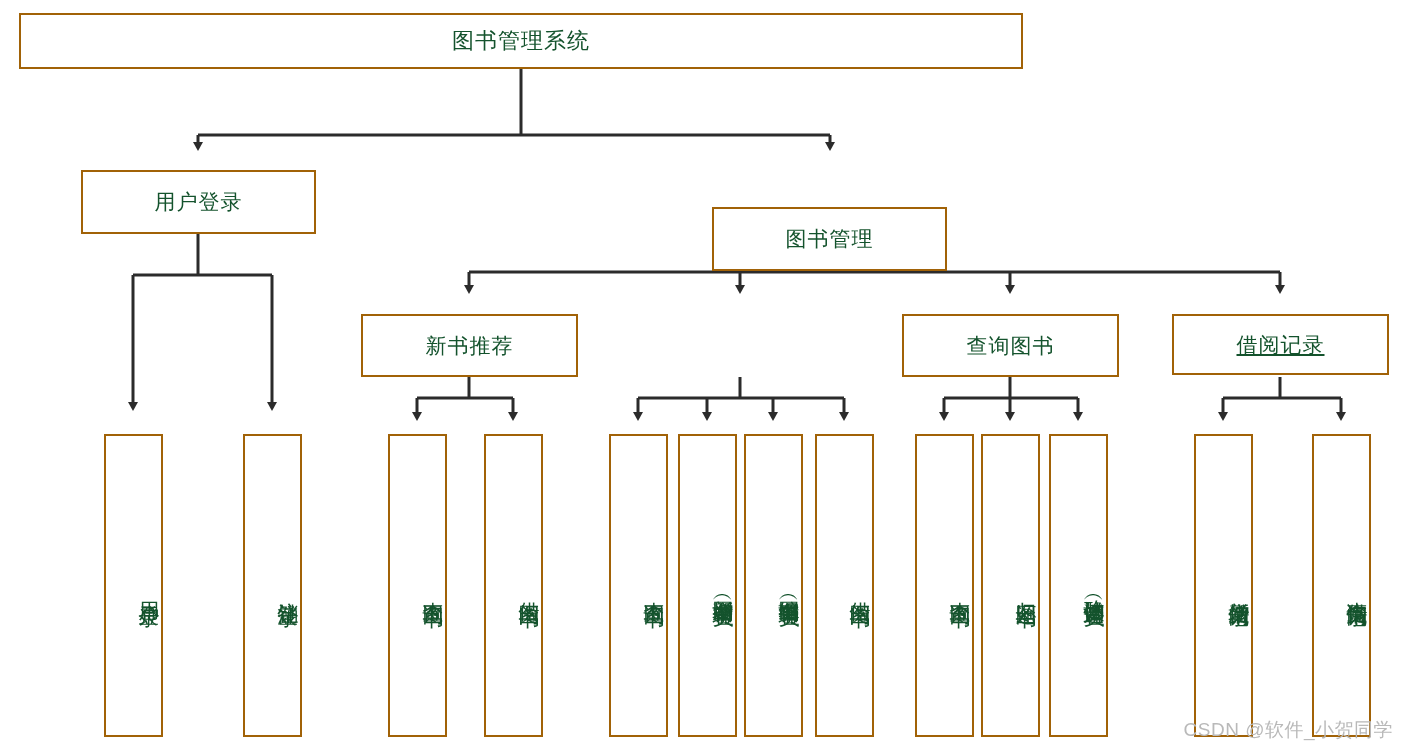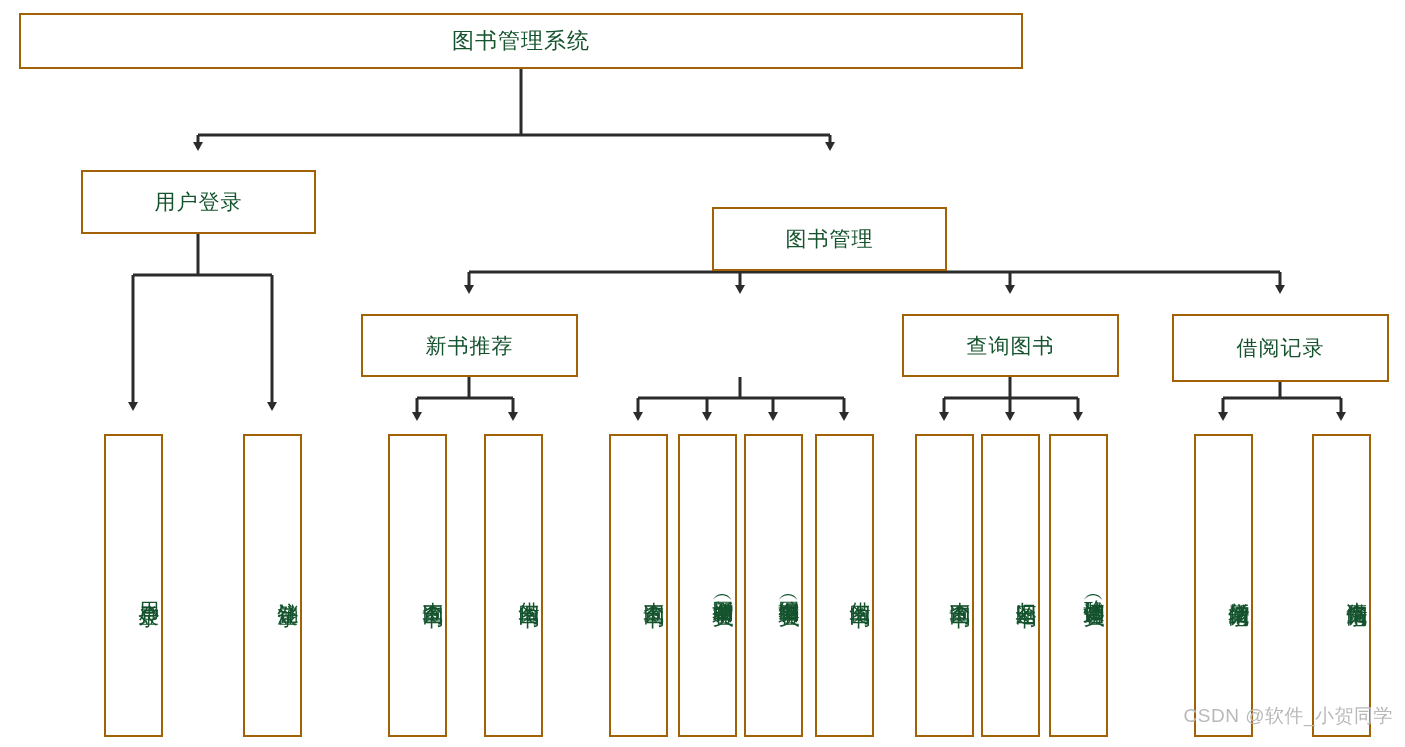--- a/index.html
+++ b/index.html
@@ -63,21 +63,21 @@
     display: block;
     text-align: center;
   }
   .node-v.tall-text {
     padding-top: 4px;
     letter-spacing: 1px;
   }
   #watermark {
     position: absolute;
     right: 12px;
-    bottom: 18px;
+    bottom: 4px;
     font-size: 19px;
     color: #b9b9b9;
     letter-spacing: 0.5px;
     z-index: 3;
     white-space: nowrap;
   }
 </style>
 </head>
 <body>
 
@@ -133,21 +133,21 @@
     </g>
   </svg>
 
   <div class="node node-h node-root" style="left:19px; top:13px; width:1004px; height:56px;">图书管理系统</div>
 
   <div class="node node-h" style="left:81px; top:170px; width:235px; height:64px;">用户登录</div>
   <div class="node node-h" style="left:712px; top:170px; width:235px; height:64px;margin-top:37px;">图书管理</div>
 
   <div class="node node-h" style="left:361px; top:314px; width:217px; height:63px;">新书推荐</div>
   <div class="node node-h" style="left:902px; top:314px; width:217px; height:63px;">查询图书</div>
-  <div class="node node-h" style="left:1172px; top:314px; width:217px; height:68px;">借阅记录</div>
+  <div class="node node-h" style="left:1172px; top:314px; width:217px; height:61px;text-decoration:underline;">借阅记录</div>
 
   <div class="node node-v" style="left:104px; top:434px; width:59px; height:303px;">
     <span class="vlabel">用户登录</span>
   </div>
   <div class="node node-v" style="left:243px; top:434px; width:59px; height:303px;">
     <span class="vlabel">注销登录</span>
   </div>
 
   <div class="node node-v" style="left:388px; top:434px; width:59px; height:303px;">
     <span class="vlabel">查询图书</span>

